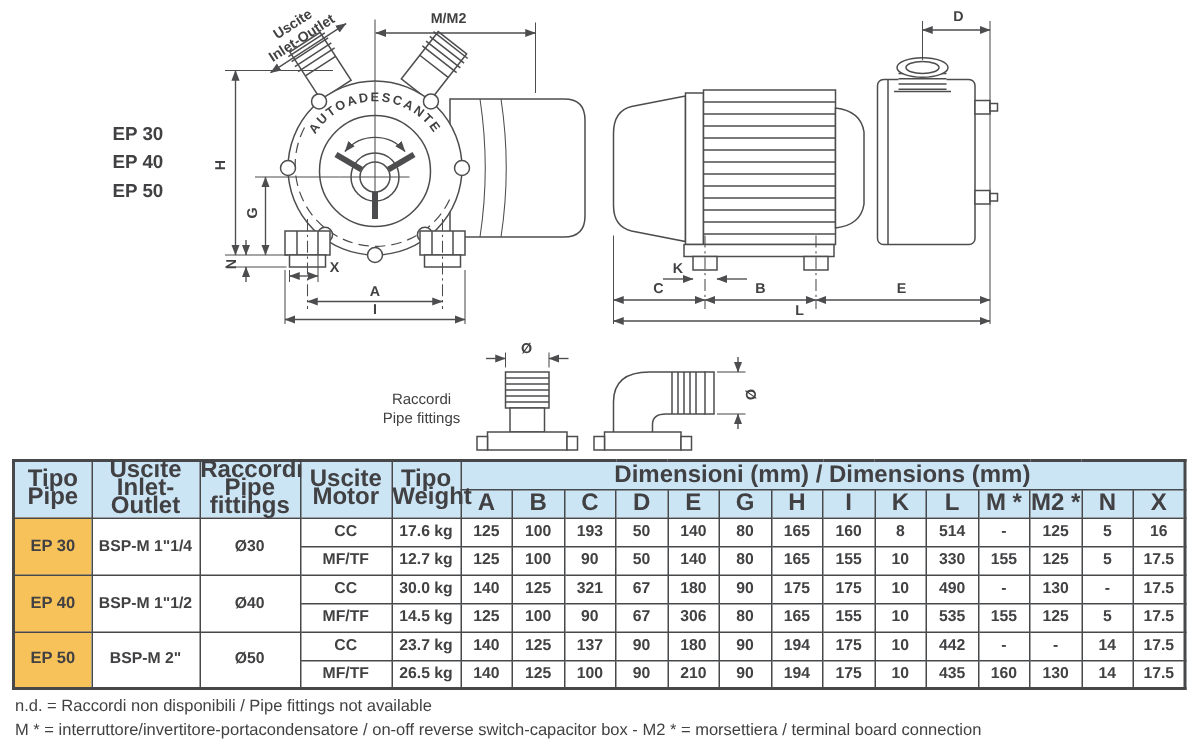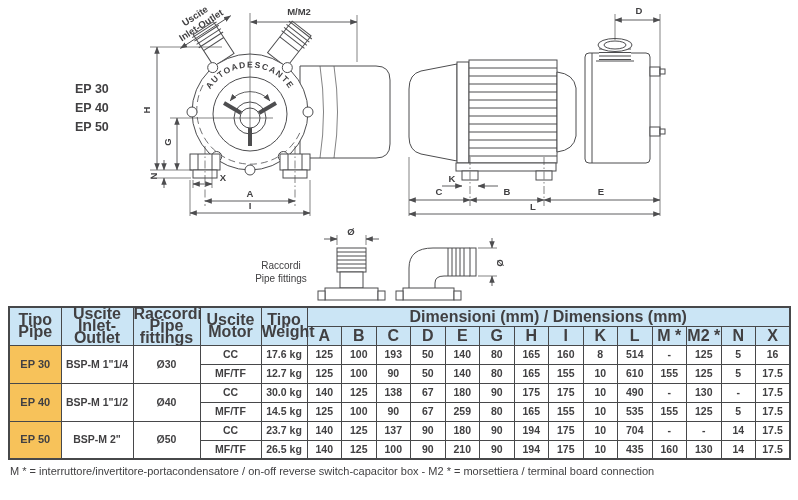--- a/index.html
+++ b/index.html
@@ -337,55 +337,55 @@
         <td>12.7 kg</td>
         <td>125</td>
         <td>100</td>
         <td>90</td>
         <td>50</td>
         <td>140</td>
         <td>80</td>
         <td>165</td>
         <td>155</td>
         <td>10</td>
-        <td>610</td>
+        <td>330</td>
         <td>155</td>
         <td>125</td>
         <td>5</td>
         <td>17.5</td>
       </tr>
       <tr>
         <td rowspan="2" class="type-cell">EP 40</td>
         <td rowspan="2">BSP-M 1"1/2</td>
         <td rowspan="2">Ø40</td>
         <td>CC</td>
         <td>30.0 kg</td>
         <td>140</td>
         <td>125</td>
-        <td>138</td>
+        <td>321</td>
         <td>67</td>
         <td>180</td>
         <td>90</td>
         <td>175</td>
         <td>175</td>
         <td>10</td>
         <td>490</td>
         <td>-</td>
         <td>130</td>
         <td>-</td>
         <td>17.5</td>
       </tr>
       <tr>
         <td>MF/TF</td>
         <td>14.5 kg</td>
         <td>125</td>
         <td>100</td>
         <td>90</td>
         <td>67</td>
-        <td>259</td>
+        <td>306</td>
         <td>80</td>
         <td>165</td>
         <td>155</td>
         <td>10</td>
         <td>535</td>
         <td>155</td>
         <td>125</td>
         <td>5</td>
         <td>17.5</td>
       </tr>
@@ -397,21 +397,21 @@
         <td>23.7 kg</td>
         <td>140</td>
         <td>125</td>
         <td>137</td>
         <td>90</td>
         <td>180</td>
         <td>90</td>
         <td>194</td>
         <td>175</td>
         <td>10</td>
-        <td>704</td>
+        <td>442</td>
         <td>-</td>
         <td>-</td>
         <td>14</td>
         <td>17.5</td>
       </tr>
       <tr>
         <td>MF/TF</td>
         <td>26.5 kg</td>
         <td>140</td>
         <td>125</td>
@@ -425,14 +425,15 @@
         <td>435</td>
         <td>160</td>
         <td>130</td>
         <td>14</td>
         <td>17.5</td>
       </tr>
     </tbody>
 </table>
 
 <div class="notes">
+  <div>n.d. = Raccordi non disponibili / Pipe fittings not available</div>
   <div>M * = interruttore/invertitore-portacondensatore / on-off reverse switch-capacitor box - M2 * = morsettiera / terminal board connection</div>
 </div>
 
 </body></html>

